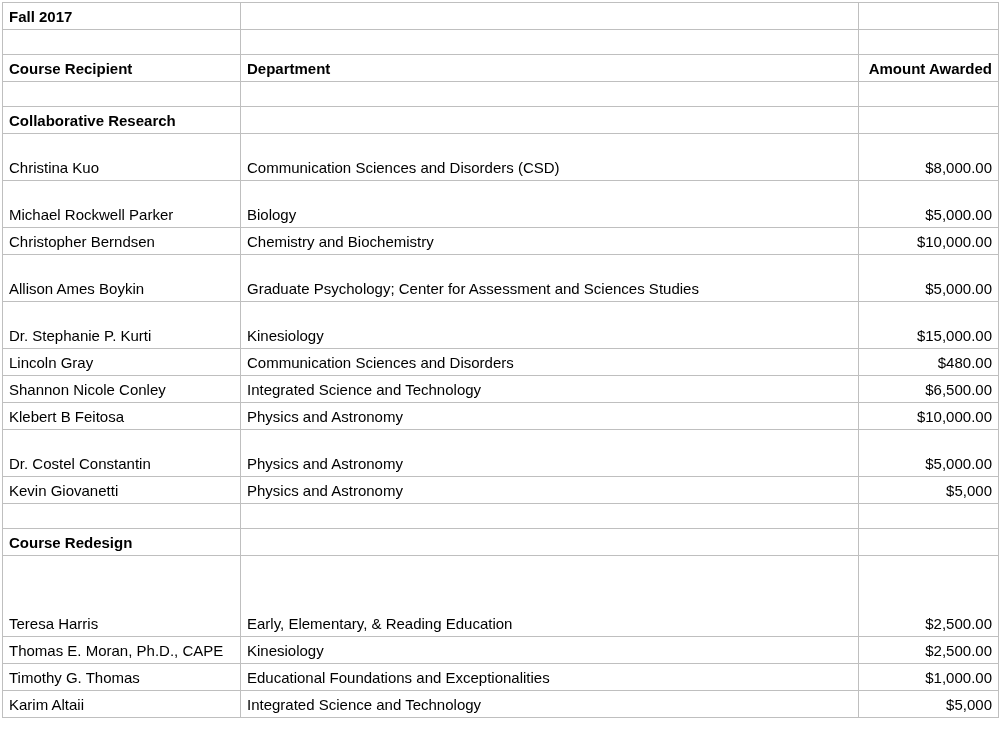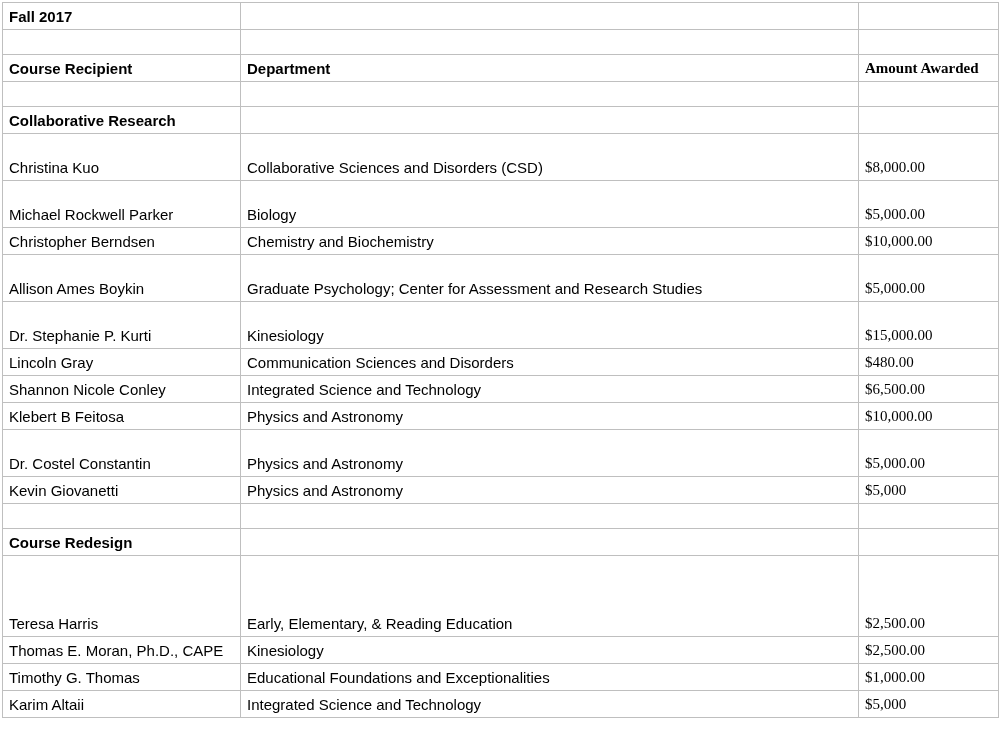--- a/index.html
+++ b/index.html
@@ -21,21 +21,21 @@
   td {
     border: 1px solid #bfbfbf;
     padding: 4px 6px;
     vertical-align: bottom;
     background: #fff;
     white-space: nowrap;
     overflow: hidden;
     height: 18px;
   }
   td.bold { font-weight: bold; }
-  td.right { text-align: left; font-family: Liberation Serif, serif; }
+  td.right { text-align: right; }
   tr.tall td { height: 38px; }
   tr.tall3 td { height: 72px; }
   tr.short td { height: 16px; }
 </style>
 </head>
 <body>
 
 <table>
   <colgroup>
     <col class="c1">
@@ -64,36 +64,36 @@
         <td></td>
     </tr>
     <tr>
       <td class="bold">Collaborative Research</td>
       <td></td>
       <td></td>
     </tr>
 
     <tr class="tall">
       <td>Christina Kuo</td>
-      <td>Collaborative Sciences and Disorders (CSD)</td>
+      <td>Communication Sciences and Disorders (CSD)</td>
       <td class="right">$8,000.00</td>
     </tr>
     <tr class="tall">
       <td>Michael Rockwell Parker</td>
       <td>Biology</td>
       <td class="right">$5,000.00</td>
     </tr>
     <tr>
       <td>Christopher Berndsen</td>
       <td>Chemistry and Biochemistry</td>
       <td class="right">$10,000.00</td>
     </tr>
     <tr class="tall">
       <td>Allison Ames Boykin</td>
-      <td>Graduate Psychology; Center for Assessment and Research Studies</td>
+      <td>Graduate Psychology; Center for Assessment and Sciences Studies</td>
       <td class="right">$5,000.00</td>
     </tr>
     <tr class="tall">
       <td>Dr. Stephanie P. Kurti</td>
       <td>Kinesiology</td>
       <td class="right">$15,000.00</td>
     </tr>
     <tr>
       <td>Lincoln Gray</td>
       <td>Communication Sciences and Disorders</td>

